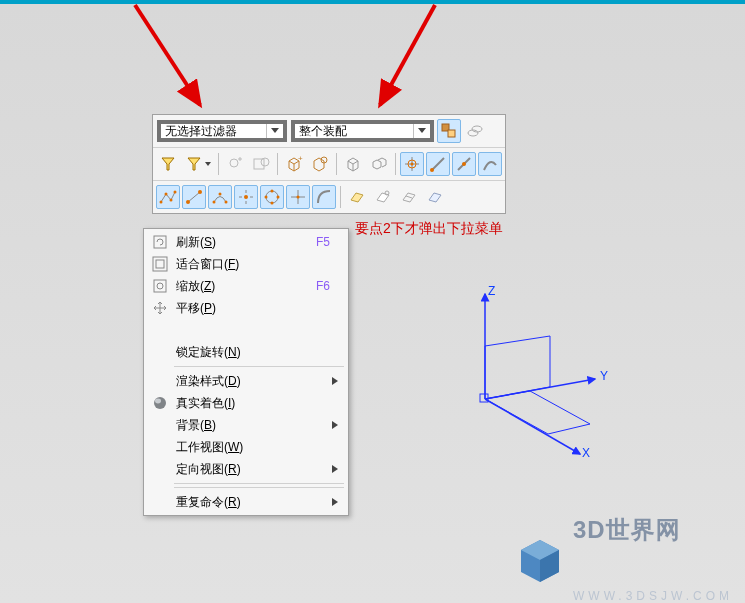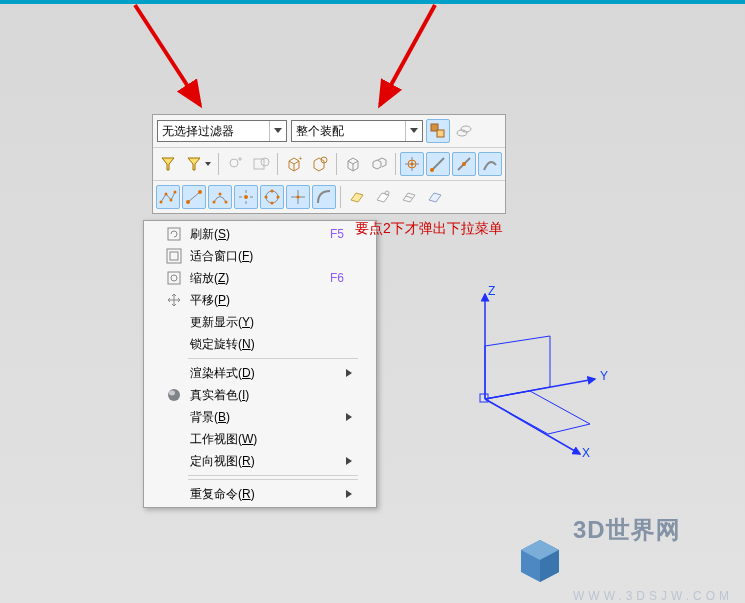--- a/index.html
+++ b/index.html
@@ -8,29 +8,29 @@
 
   
   .arrow { position:absolute; pointer-events:none; }
   .arrow svg { display:block; }
 
   
   .toolbar { position:absolute; left:152px; top:110px; width:352px; background:#f5f5f5; border:1px solid #a0a0a0; }
   .tb-row { display:flex; align-items:center; height:28px; }
   .tb-row + .tb-row { border-top:1px solid #d0d0d0; }
   .sep { width:1px; height:22px; background:#c0c0c0; margin:0 3px; }
-  .sel { display:flex; align-items:center; height:22px; border:1px solid #737373; background:#fff; margin:0 2px; box-sizing:border-box; }
+  .sel { display:flex; align-items:center; height:22px; border:4px solid #737373; background:#fff; margin:0 2px; box-sizing:border-box; }
   .sel span { padding:0 4px; flex:1; white-space:nowrap; overflow:hidden; }
   .sel .caret { width:16px; height:100%; display:flex; align-items:center; justify-content:center; border-left:1px solid #c0c0c0; }
   .tbtn { width:24px; height:24px; display:flex; align-items:center; justify-content:center; margin:0 1px; border:1px solid transparent; border-radius:2px; box-sizing:border-box; }
   .tbtn.sel-on { background:#cfe8ff; border-color:#7fb8e8; }
   .tbtn .dd { width:7px; height:24px; display:flex; align-items:center; justify-content:center; margin-left:1px; }
 
   
-  .menu { position:absolute; left:143px; top:216px; width:200px; background:#f6f6f6; border:1px solid #a0a0a0; box-shadow:2px 2px 5px rgba(0,0,0,.25); padding:2px 16px; }
+  .menu { position:absolute; left:143px; top:224px; width:200px; background:#f6f6f6; border:1px solid #a0a0a0; box-shadow:2px 2px 5px rgba(0,0,0,.25); padding:2px 2px; }
   .mi { display:flex; align-items:center; height:22px; padding:0 6px 0 4px; }
   .mi .ic { width:20px; height:20px; display:flex; align-items:center; justify-content:center; margin-right:6px; }
   .mi .lbl { flex:1; white-space:nowrap; }
   .mi .lbl u { text-decoration:underline; }
   .mi .sc { color:#8b5cf6; margin-left:6px; }
   .mi .sub { width:10px; display:flex; align-items:center; justify-content:center; }
   .msep { height:1px; background:#d0d0d0; margin:3px 2px 3px 28px; }
 
   
   .note { position:absolute; left:355px; top:215px; width:150px; color:#d00000; font-size:14px; line-height:18px; }
@@ -75,21 +75,21 @@
   <div class="toolbar">
     <div class="tb-row" style="padding:2px;">
       <div class="sel" style="width:130px;">
         <span>无选择过滤器</span>
         <div class="caret">
             <svg width="8" height="6">
               <path d="M0,0 L8,0 L4,5 Z" fill="#444"></path>
             </svg>
           </div>
       </div>
-      <div class="sel" style="width:132px;">
+      <div class="sel" style="width:143px;">
         <span>整个装配</span>
         <div class="caret">
             <svg width="8" height="6">
               <path d="M0,0 L8,0 L4,5 Z" fill="#444"></path>
             </svg>
           </div>
       </div>
       <div class="tbtn sel-on">
           <svg width="18" height="18">
             <rect x="2" y="2" width="7" height="7" fill="#d29040" stroke="#a06020"></rect>
@@ -309,21 +309,20 @@
             <path d="M9,3 L9,15 M3,9 L15,9" stroke="#888"></path>
             <path d="M9,3 L7,5 M9,3 L11,5 M9,15 L7,13 M9,15 L11,13 M3,9 L5,7 M3,9 L5,11 M15,9 L13,7 M15,9 L13,11" stroke="#888"></path>
           </svg>
         </div>
         <div class="lbl">平移(<u>P</u>)</div>
         <div class="sc"></div>
         <div class="sub"></div>
       </div>
       <div class="mi">
         <div class="ic"></div>
-        <div class="lbl">更新显示(<u>Y</u>)</div>
         <div class="sc"></div>
         <div class="sub"></div>
       </div>
       <div class="mi">
         <div class="ic"></div>
         <div class="lbl">锁定旋转(<u>N</u>)</div>
         <div class="sc"></div>
         <div class="sub"></div>
       </div>
       <div class="msep"></div>

